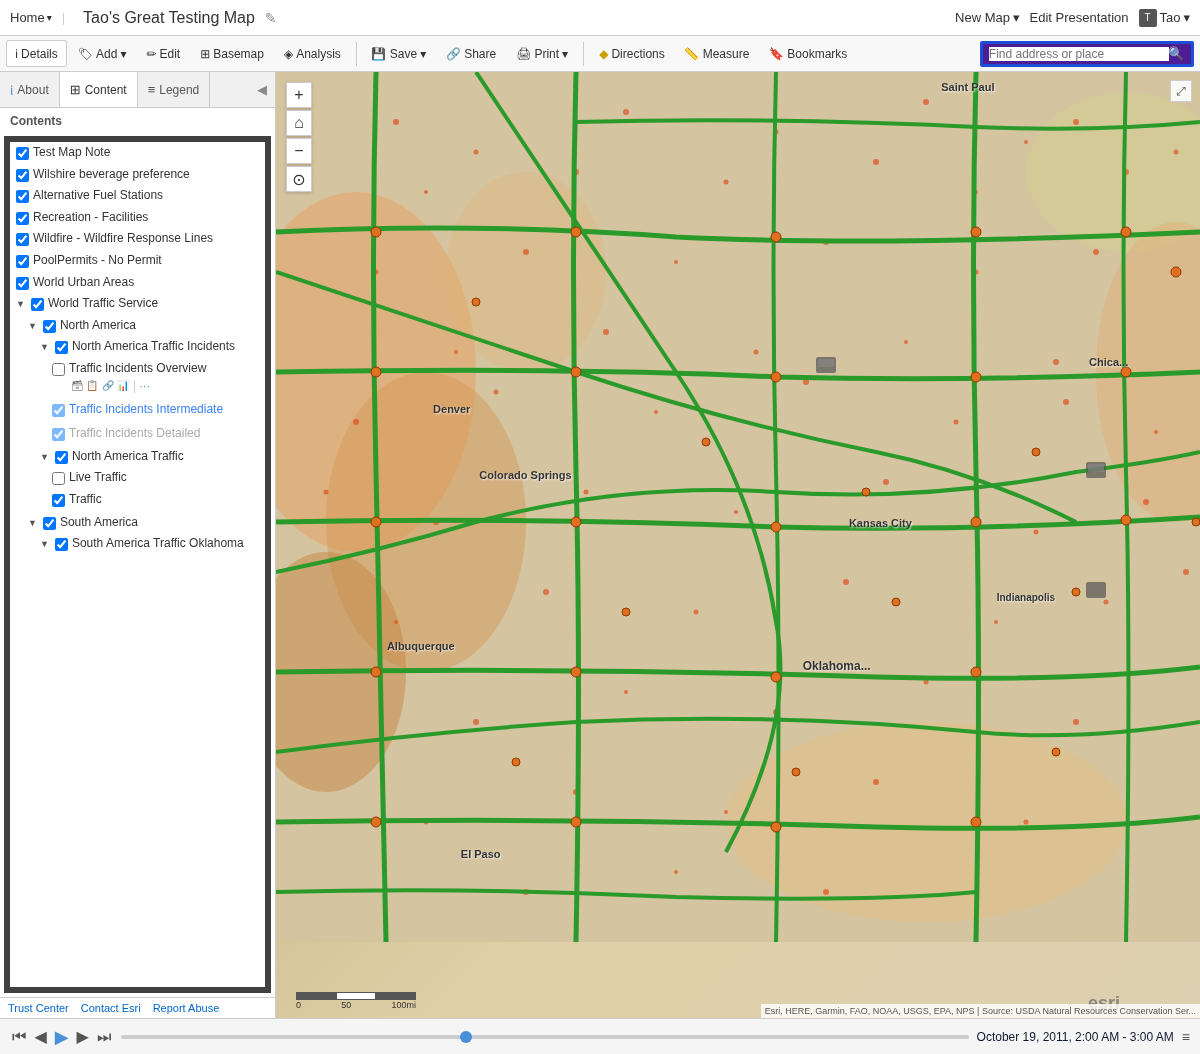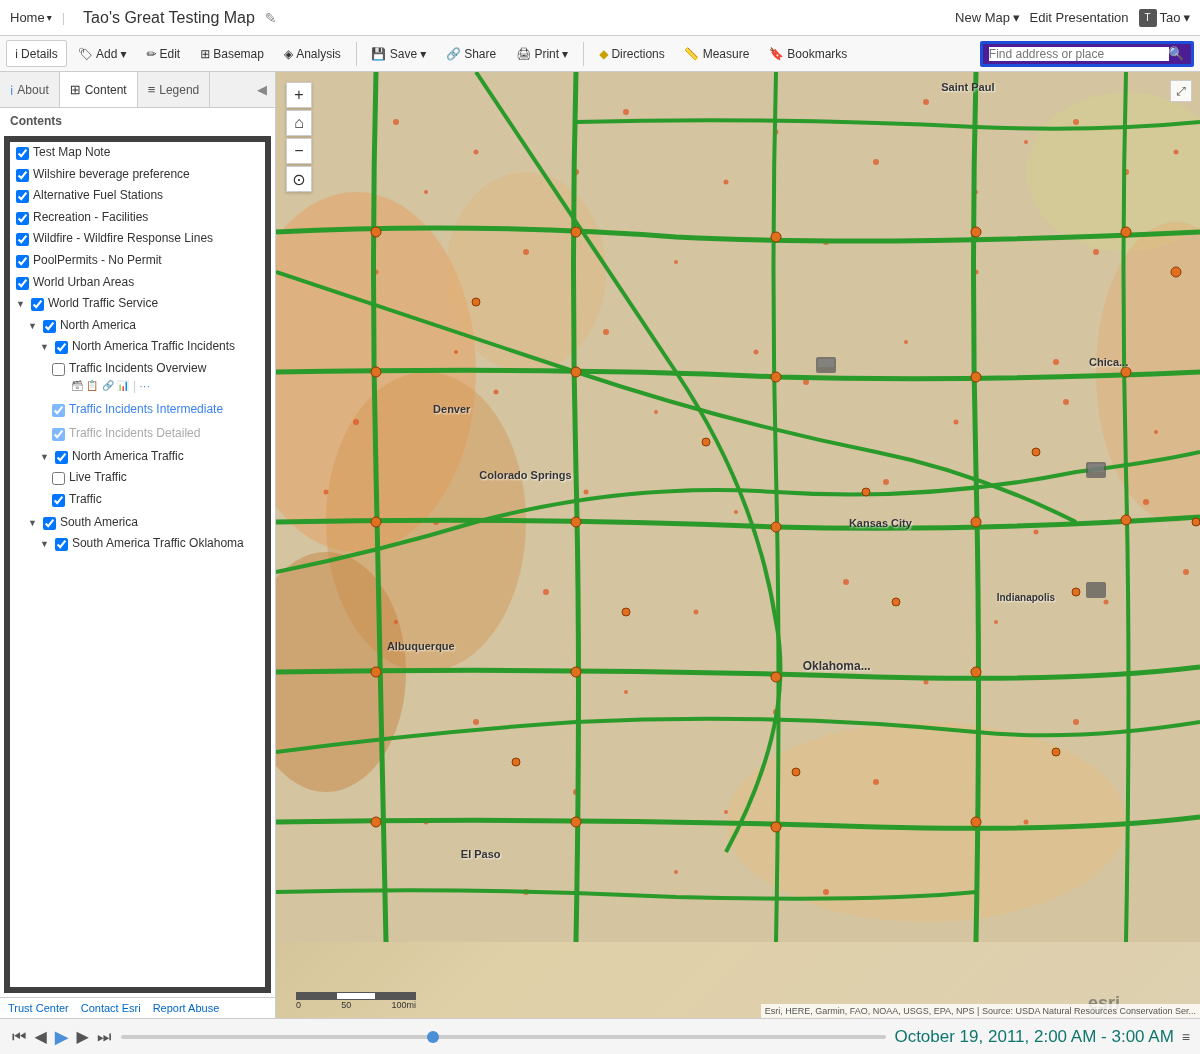--- a/index.html
+++ b/index.html
@@ -174,21 +174,21 @@
       display: flex;
       align-items: center;
       padding: 0 10px;
       gap: 8px;
     }
     .timeline-controls { display: flex; align-items: center; gap: 4px; }
     .tl-btn { background: none; border: none; cursor: pointer; font-size: 16px; color: #555; padding: 2px; }
     .tl-slider-area { flex: 1; display: flex; align-items: center; gap: 6px; }
     .tl-slider { flex: 1; height: 4px; background: #ccc; border-radius: 2px; position: relative; }
     .tl-slider-thumb { position: absolute; width: 12px; height: 12px; background: #4a90d9; border-radius: 50%; top: -4px; left: 40%; cursor: pointer; }
-    .tl-time { font-size: 17px; color: #0f766e; flex: 0 0 auto; }
+    .tl-time { font-size: 12px; color: #0f172a; flex: 0 0 auto; }
     .tl-extra { display: flex; align-items: center; gap: 4px; }
     .tl-icon-btn { background: none; border: none; cursor: pointer; font-size: 14px; color: #555; }
 
     
     .map-expand {
       position: absolute; top: 8px; right: 8px;
       background: rgba(255,255,255,0.9); border: 1px solid #ccc;
       width: 22px; height: 22px; display: flex; align-items: center; justify-content: center;
       cursor: pointer; font-size: 12px; color: #555;
     }

